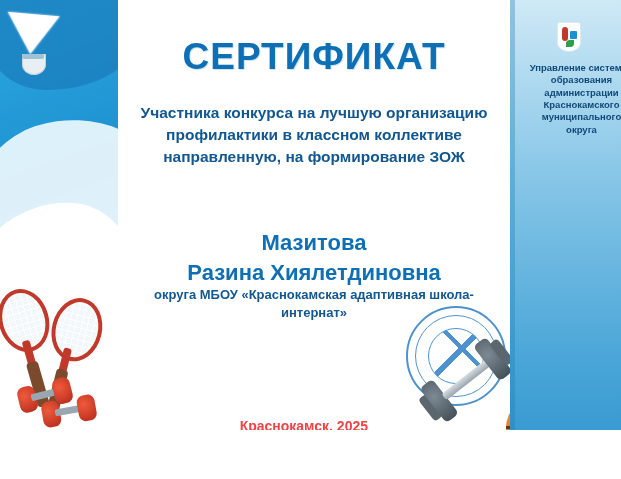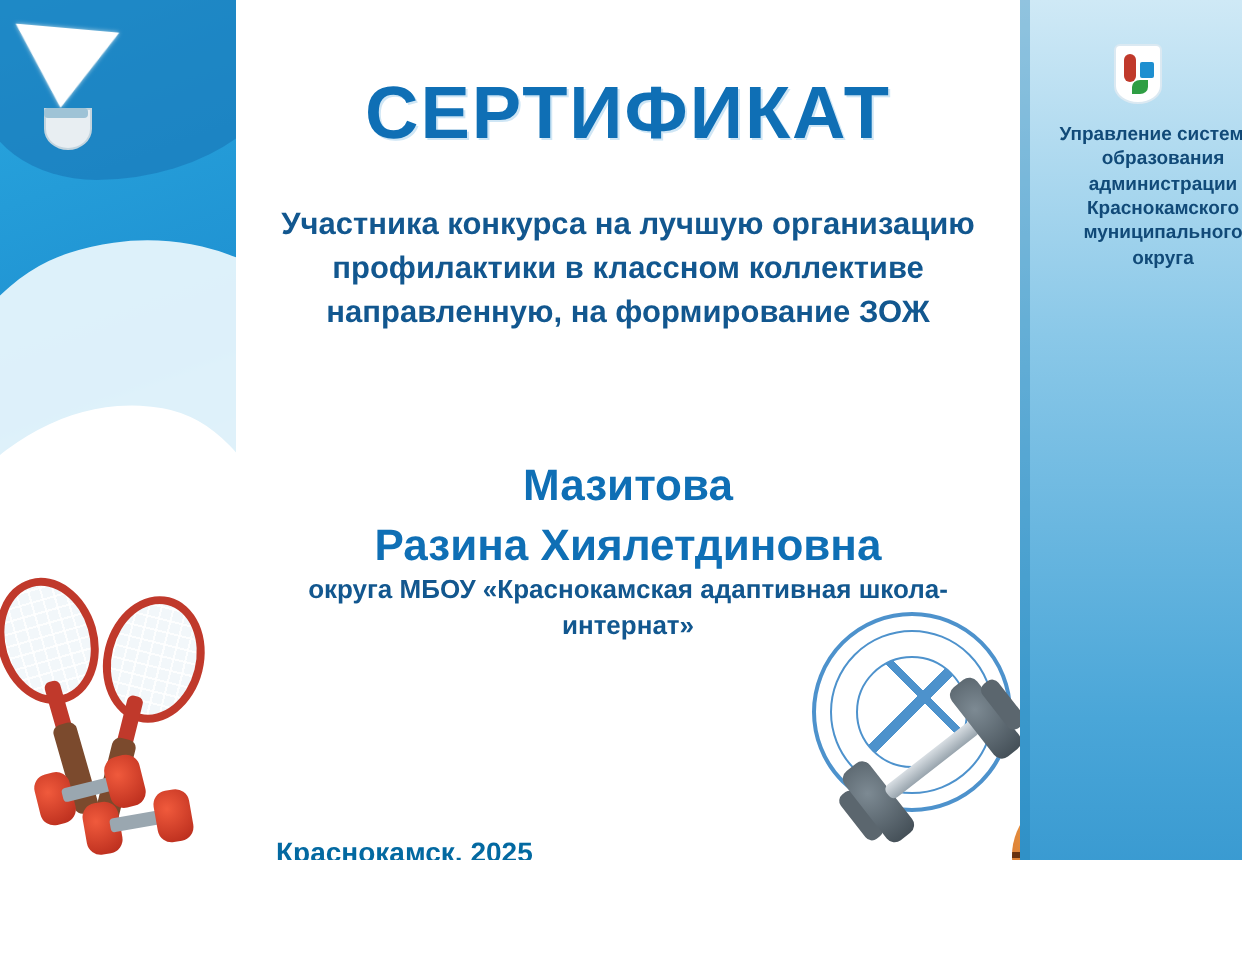--- a/index.html
+++ b/index.html
@@ -223,24 +223,24 @@
     font-weight: bold;
     line-height: 1.4;
     color: #12578f;
   }
 
   .place-date {
     position: absolute;
     left: 20px;
     top: 418px;
     width: 230px;
-    text-align: left;
+    text-align: right;
     font-size: 14px;
     font-weight: bold;
-    color: #0369a1;
+    color: #ef4444;
   }
 
   
   .stamp {
     position: absolute;
     left: 288px;
     top: 306px;
     width: 96px;
     height: 96px;
     border: 2px solid #2f7fc4;

